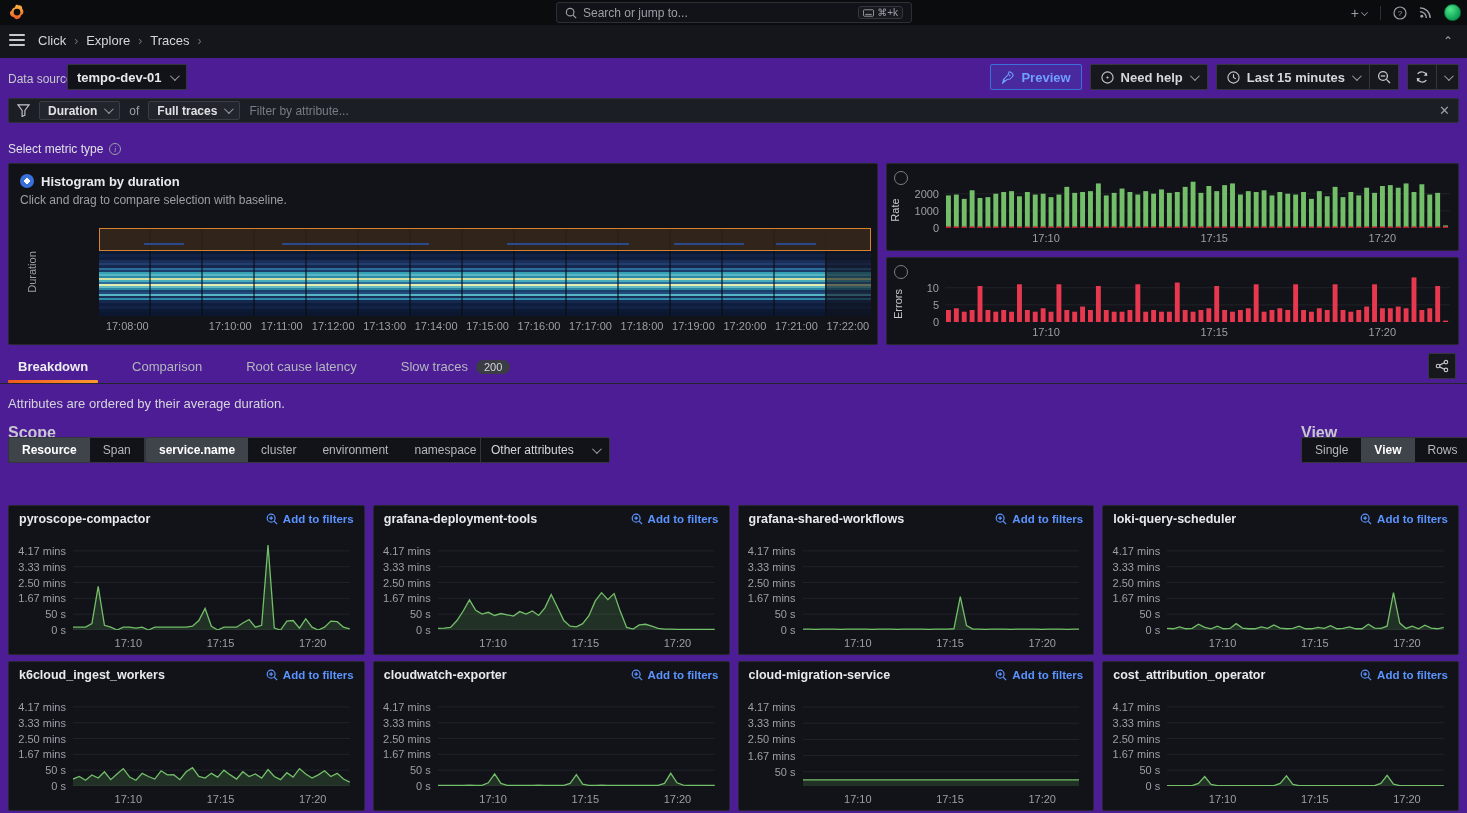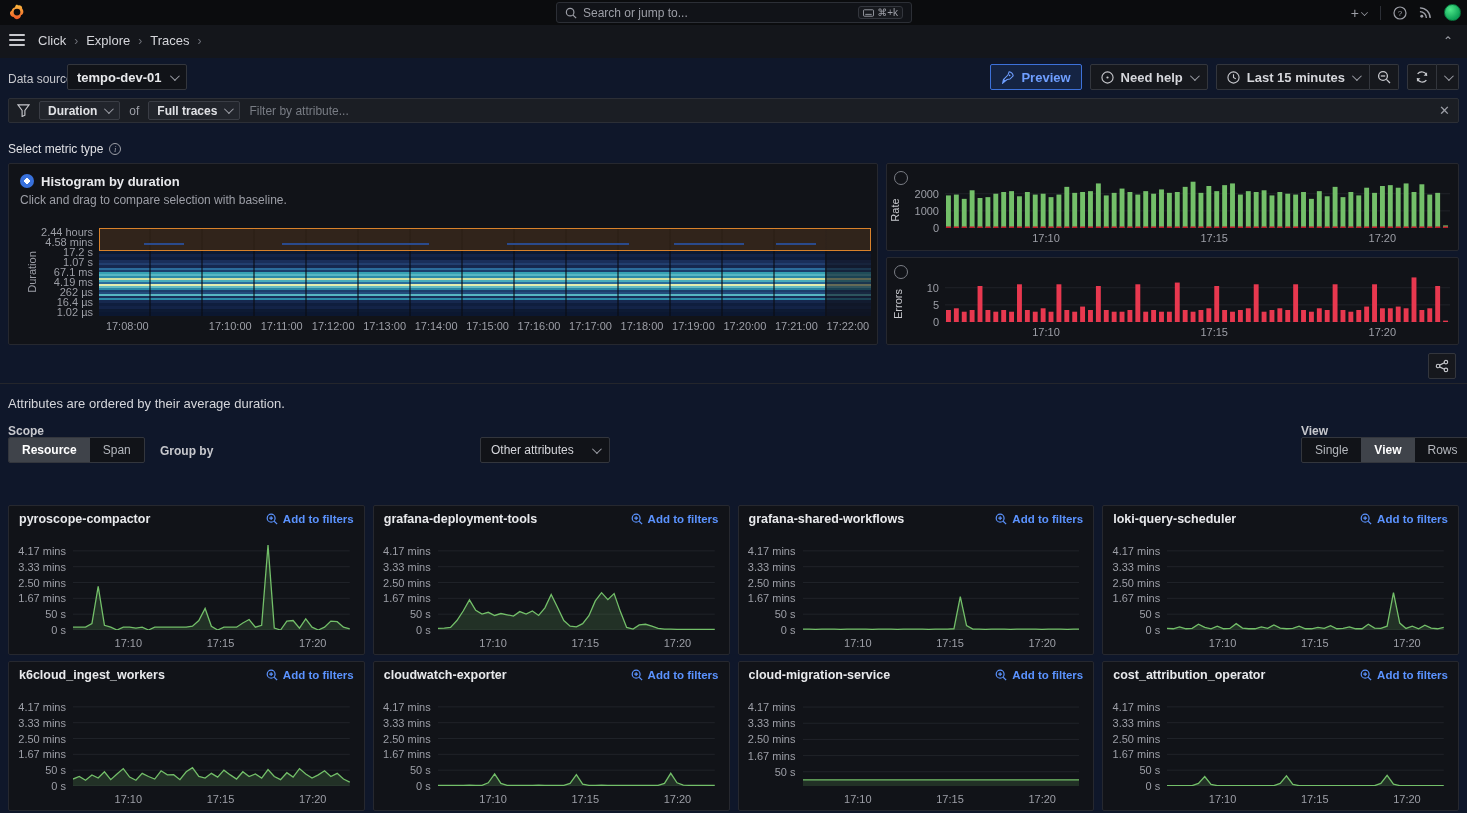--- a/index.html
+++ b/index.html
@@ -1,19 +1,19 @@
 <!DOCTYPE html>
 <html><head>
 <meta charset="utf-8">
 <style>
   * { margin:0; padding:0; box-sizing:border-box; }
   html,body { width:1467px; height:813px; background:#0b0c0e; overflow:hidden;
     font-family:"Liberation Sans", sans-serif; color:#d5d6db; font-size:12px; }
   .abs { position:absolute; }
-  #app { position:relative; width:1467px; height:813px; background:#0f172a; }
+  #app { position:relative; width:1467px; height:813px; background:#4c1d95; }
 
   
   #topbar { position:absolute; left:0; top:0; width:1467px; height:25px; background:#0b0c0e; }
   #logo { position:absolute; left:8px; top:3px; width:18px; height:18px; }
   #top-search { position:absolute; left:556px; top:2px; width:356px; height:21px;
     background:#111318; border:1px solid #2c2f36; border-radius:3px;
     display:flex; align-items:center; padding:0 8px; gap:6px; color:#8e9097; }
   #top-search .ph { flex:1; font-size:12px; color:#9d9fa7; }
   .kbd { font-size:10px; color:#9d9fa7; border:1px solid #33363d; border-radius:3px;
     padding:0px 4px; background:#17191e; display:flex; align-items:center; gap:3px;}
@@ -97,21 +97,21 @@
     cursor:pointer; position:relative; }
   .tab.active { color:#eceded; font-weight:bold; }
   .tab.active::after { content:""; position:absolute; left:0; right:0; bottom:0; height:3px;
     background:linear-gradient(90deg,#f2581f,#ff9830); border-radius:1px; }
   .badge { background:#3a3d44; color:#d5d6db; border-radius:9px; padding:1px 8px; font-size:11px; font-weight:normal;}
   #share-btn { position:absolute; right:11px; top:3px; width:28px; height:26px; border:1px solid #33363d;
     border-radius:2px; background:#16181d; display:flex; align-items:center; justify-content:center; cursor:pointer;}
 
   
   #bd-note { position:absolute; left:8px; top:396px; font-size:13px; color:#d5d6db; }
-  .ctl-label { position:absolute; font-size:12px; font-weight:bold; color:#c7c8cd; }
+  .ctl-label { position:absolute; font-size:16px; font-weight:bold; color:#c7c8cd; }
   .seg { position:absolute; display:flex; border:1px solid #33363d; border-radius:2px; height:26px;
     background:#111318; overflow:hidden;}
   .seg .opt { display:flex; align-items:center; padding:0 13px; font-size:12px; color:#b4b7bd; cursor:pointer;
     white-space:nowrap;}
   .seg .opt.sel { background:#3f434a; color:#ffffff; font-weight:bold; }
   #other-attrs { position:absolute; left:480px; top:437px; width:130px; height:26px; border:1px solid #33363d;
     border-radius:2px; display:flex; align-items:center; justify-content:space-between; padding:0 10px;
     color:#d5d6db; cursor:pointer; background:#111318;}
   #bd-search { position:absolute; left:8px; top:475px; width:1451px; height:23px; border:1px solid #2c2f36;
     border-radius:2px; background:#111318; display:flex; align-items:center; gap:7px; padding:0 8px; color:#787c84;}
@@ -269,31 +269,20 @@
   <div id="metric-label">
     <span class="lbl" style="color:#e0e1e5;">Select metric type</span>
     <span class="info-circle">i</span>
   </div>
 
   <div class="panel" id="panel-hist">
     <div class="abs" style="left:11px; top:10px;"><span class="radio sel" style="display:inline-block;"></span></div>
     <div class="abs" style="left:32px; top:10px;"><span id="hist-title">Histogram by duration</span></div>
     <div class="abs" style="left:11px; top:29px;"><span id="hist-sub">Click and drag to compare selection with baseline.</span></div>
     <span class="rot-label" style="left:2px; top:102px; color:#9d9fa7;" id="hm-ylabel">Duration</span>
-    <div class="abs" id="hm-yticks" style="left:0; top:64px; width:84px; height:88px;">
-        <span class="tick y" style="top: 4px;">2.44 hours</span>
-        <span class="tick y" style="top: 14px;">4.58 mins</span>
-        <span class="tick y" style="top: 24px;">17.2 s</span>
-        <span class="tick y" style="top: 34px;">1.07 s</span>
-        <span class="tick y" style="top: 44px;">67.1 ms</span>
-        <span class="tick y" style="top: 54px;">4.19 ms</span>
-        <span class="tick y" style="top: 64px;">262 µs</span>
-        <span class="tick y" style="top: 74px;">16.4 µs</span>
-        <span class="tick y" style="top: 84px;">1.02 µs</span>
-      </div>
     <div id="hm-plot">
         <div id="hm-body">
           <div style="background: rgb(13, 26, 51); height: 4px;"></div>
           <div style="background: rgb(19, 35, 71); height: 3px;"></div>
           <div style="background: rgb(15, 30, 62); height: 3px;"></div>
           <div style="background: rgb(26, 47, 90); height: 3px;"></div>
           <div style="background: rgb(34, 63, 111); height: 2px;"></div>
           <div style="background: rgb(22, 40, 78); height: 3px;"></div>
           <div style="background: rgb(43, 108, 155); height: 2px;"></div>
           <div style="background: rgb(28, 62, 107); height: 2px;"></div>
@@ -582,38 +571,59 @@
         </div>
         <div class="abs" style="left: 58px; right: 8px; bottom: 4px; height: 14px;">
           <span class="tick x" style="left: 20%; top: 0px;">17:10</span>
           <span class="tick x" style="left: 53.3%; top: 0px;">17:15</span>
           <span class="tick x" style="left: 86.6%; top: 0px;">17:20</span>
         </div>
       </div>
   </div>
 
   <div id="tabsrow">
+    <div id="tabs">
+        <div class="tab active">
+          <span>Breakdown</span>
+        </div>
+        <div class="tab">
+          <span>Comparison</span>
+        </div>
+        <div class="tab">
+          <span>Root cause latency</span>
+        </div>
+        <div class="tab">
+          <span>Slow traces</span>
+          <span class="badge">200</span>
+        </div>
+      </div>
     <div id="share-btn">
       <svg width="14" height="14" viewBox="0 0 16 16">
         <circle cx="12.5" cy="3.5" r="2" fill="none" stroke="#c7c8cd" stroke-width="1.3"></circle>
         <circle cx="3.5" cy="8" r="2" fill="none" stroke="#c7c8cd" stroke-width="1.3"></circle>
         <circle cx="12.5" cy="12.5" r="2" fill="none" stroke="#c7c8cd" stroke-width="1.3"></circle>
         <line x1="5.3" y1="7" x2="10.7" y2="4.4" stroke="#c7c8cd" stroke-width="1.3"></line>
         <line x1="5.3" y1="9" x2="10.7" y2="11.6" stroke="#c7c8cd" stroke-width="1.3"></line>
         </svg>
     </div>
   </div>
 
   <span id="bd-note">Attributes are ordered by their average duration.</span>
   <span class="ctl-label" style="left:8px; top:424px;">Scope</span>
   <div class="seg" id="seg-scope" style="left:8px; top:437px;">
       <div class="opt sel">Resource</div>
       <div class="opt">Span</div>
     </div>
   <span class="ctl-label" style="left:160px; top:424px;margin-top:20px;">Group by</span>
+  <div class="seg" id="seg-groupby" style="left:145px; top:437px;">
+      <div class="opt sel">service.name</div>
+      <div class="opt">cluster</div>
+      <div class="opt">environment</div>
+      <div class="opt">namespace</div>
+    </div>
   <div id="other-attrs">
     <span>Other attributes</span>
       <i class="chev"></i>
   </div>
   <span class="ctl-label" style="left:1301px; top:424px;">View</span>
   <div class="seg" id="seg-view" style="left:1301px; top:437px;">
       <div class="opt">Single</div>
       <div class="opt sel">View</div>
       <div class="opt">Rows</div>
     </div>

